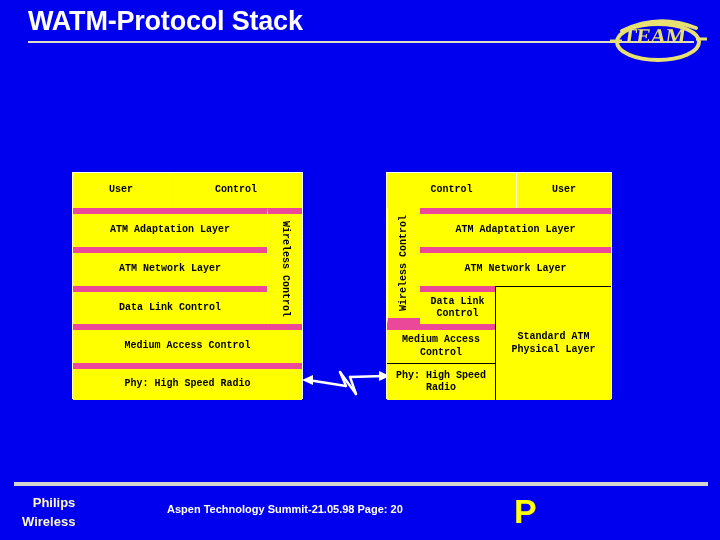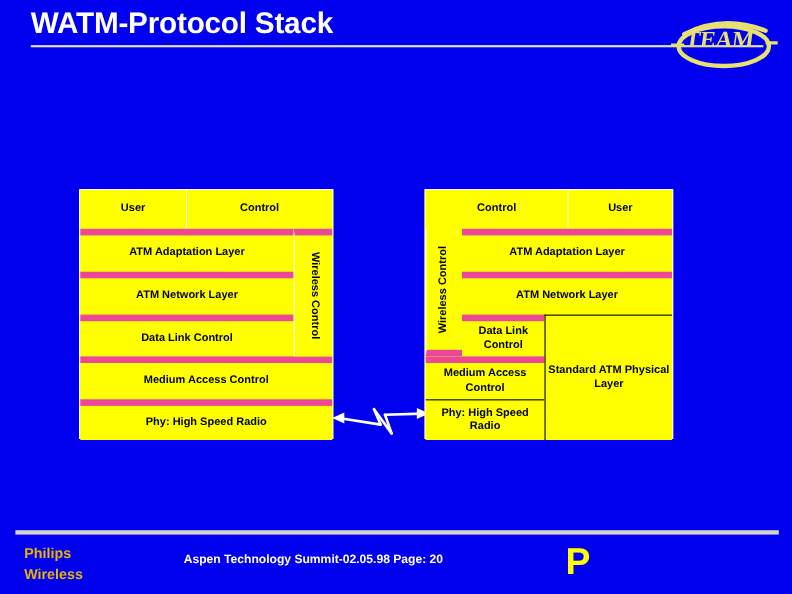--- a/index.html
+++ b/index.html
@@ -50,20 +50,21 @@
     width: 100px;
     height: 56px;
   }
 
   
   .blk {
     position: absolute;
     background: #FFFF00;
     border: 1px solid #FFFFFF;
     box-sizing: border-box;
+    font-family: Liberation Mono, monospace;
   }
   .cell {
     position: absolute;
     background: #FFFF00;
     box-sizing: border-box;
     color: #000000;
     font-size: 10px;
     font-weight: bold;
     display: flex;
     align-items: center;
@@ -101,24 +102,25 @@
     left: 14px;
     top: 482px;
     width: 694px;
     height: 4px;
     background: #D4D4CC;
   }
   .philips {
     position: absolute;
     left: 22px;
     top: 494px;
-    color: #eab308;
+    color: #fef9c3;
     font-size: 13px;
     font-weight: bold;
     line-height: 1.45;
+    text-align: right;
   }
   .footer-center {
     position: absolute;
     left: 167px;
     top: 503px;
     color: #FFFFFF;
     font-size: 11px;
     font-weight: bold;
     white-space: nowrap;
   }
@@ -192,16 +194,16 @@
     <div class="cell bd-blk-t" style="left:0px; top:190px; width:108px; height:37px;">Phy: High Speed Radio</div>
 
     <div class="cell bd-blk-t bd-blk-l" style="left:108px; top:113px; width:116px; height:114px;">Standard ATM Physical Layer</div>
   </div>
 
   <div class="footer-rule"></div>
   <div class="philips">
     <div>Philips</div>
     <div>Wireless</div>
   </div>
-  <div class="footer-center">Aspen Technology Summit-02.05.98 Page: 20</div>
+  <div class="footer-center">Aspen Technology Summit-21.05.98 Page: 20</div>
   <div class="p-logo">P</div>
 
 </div>
 
 </body></html>

